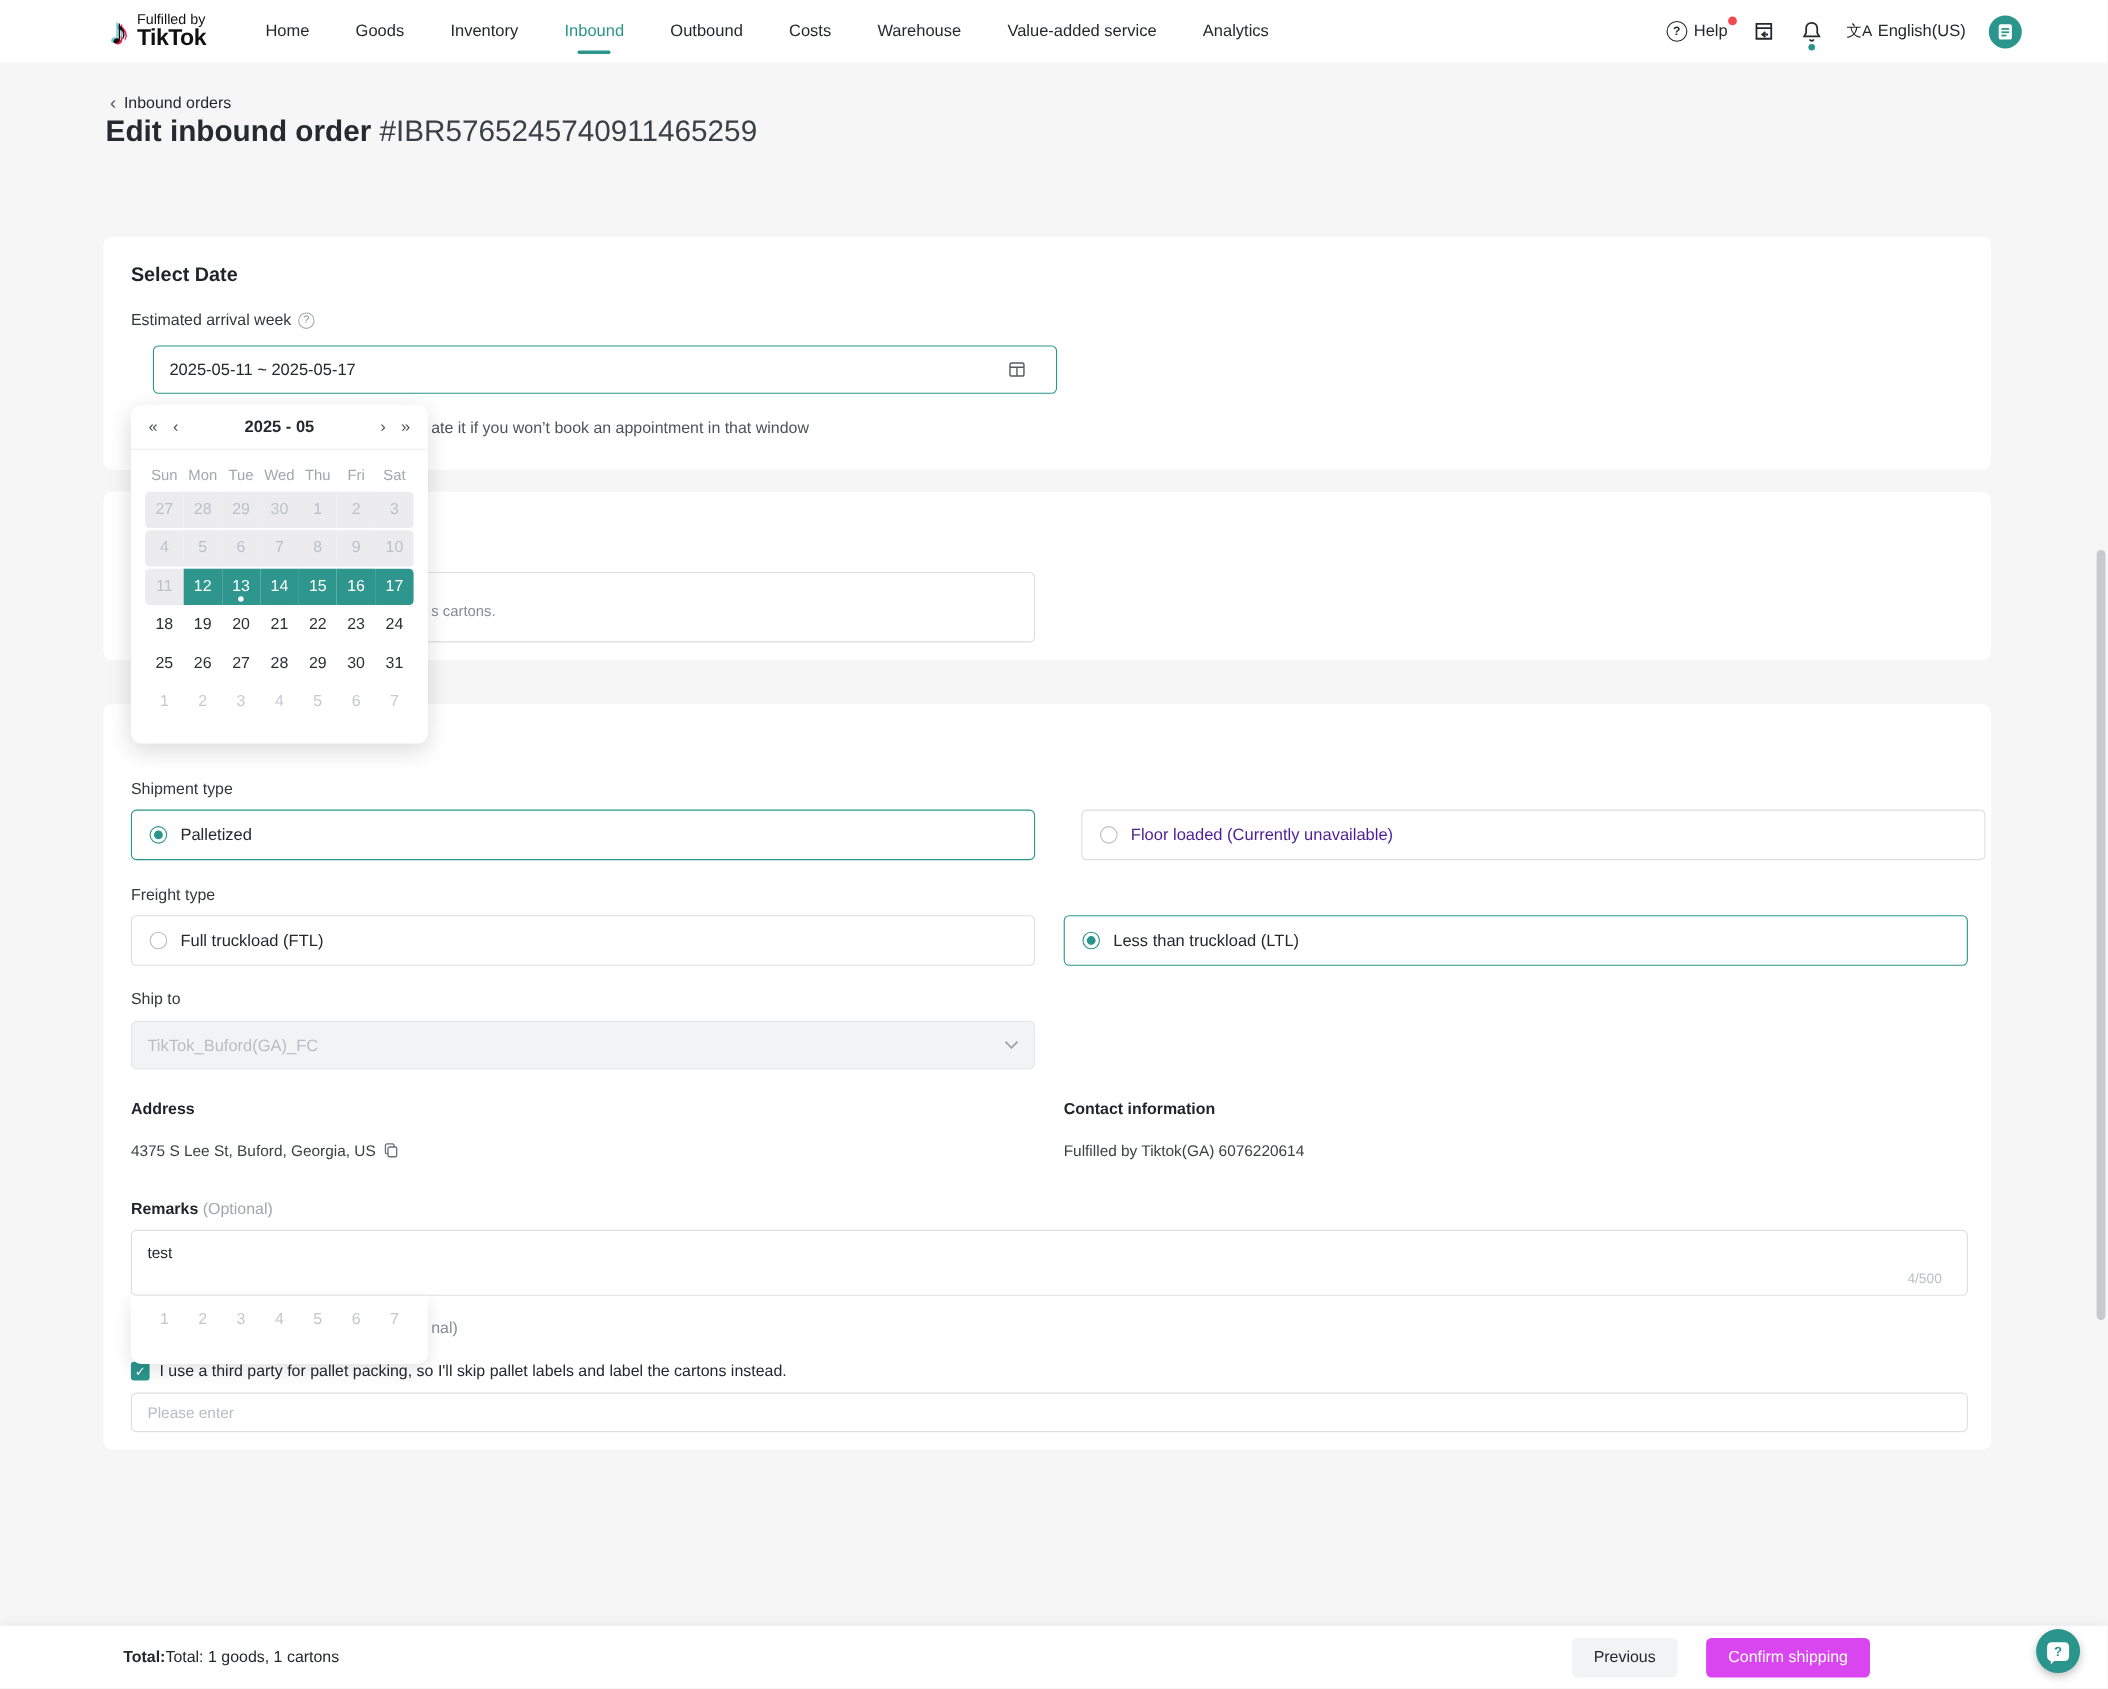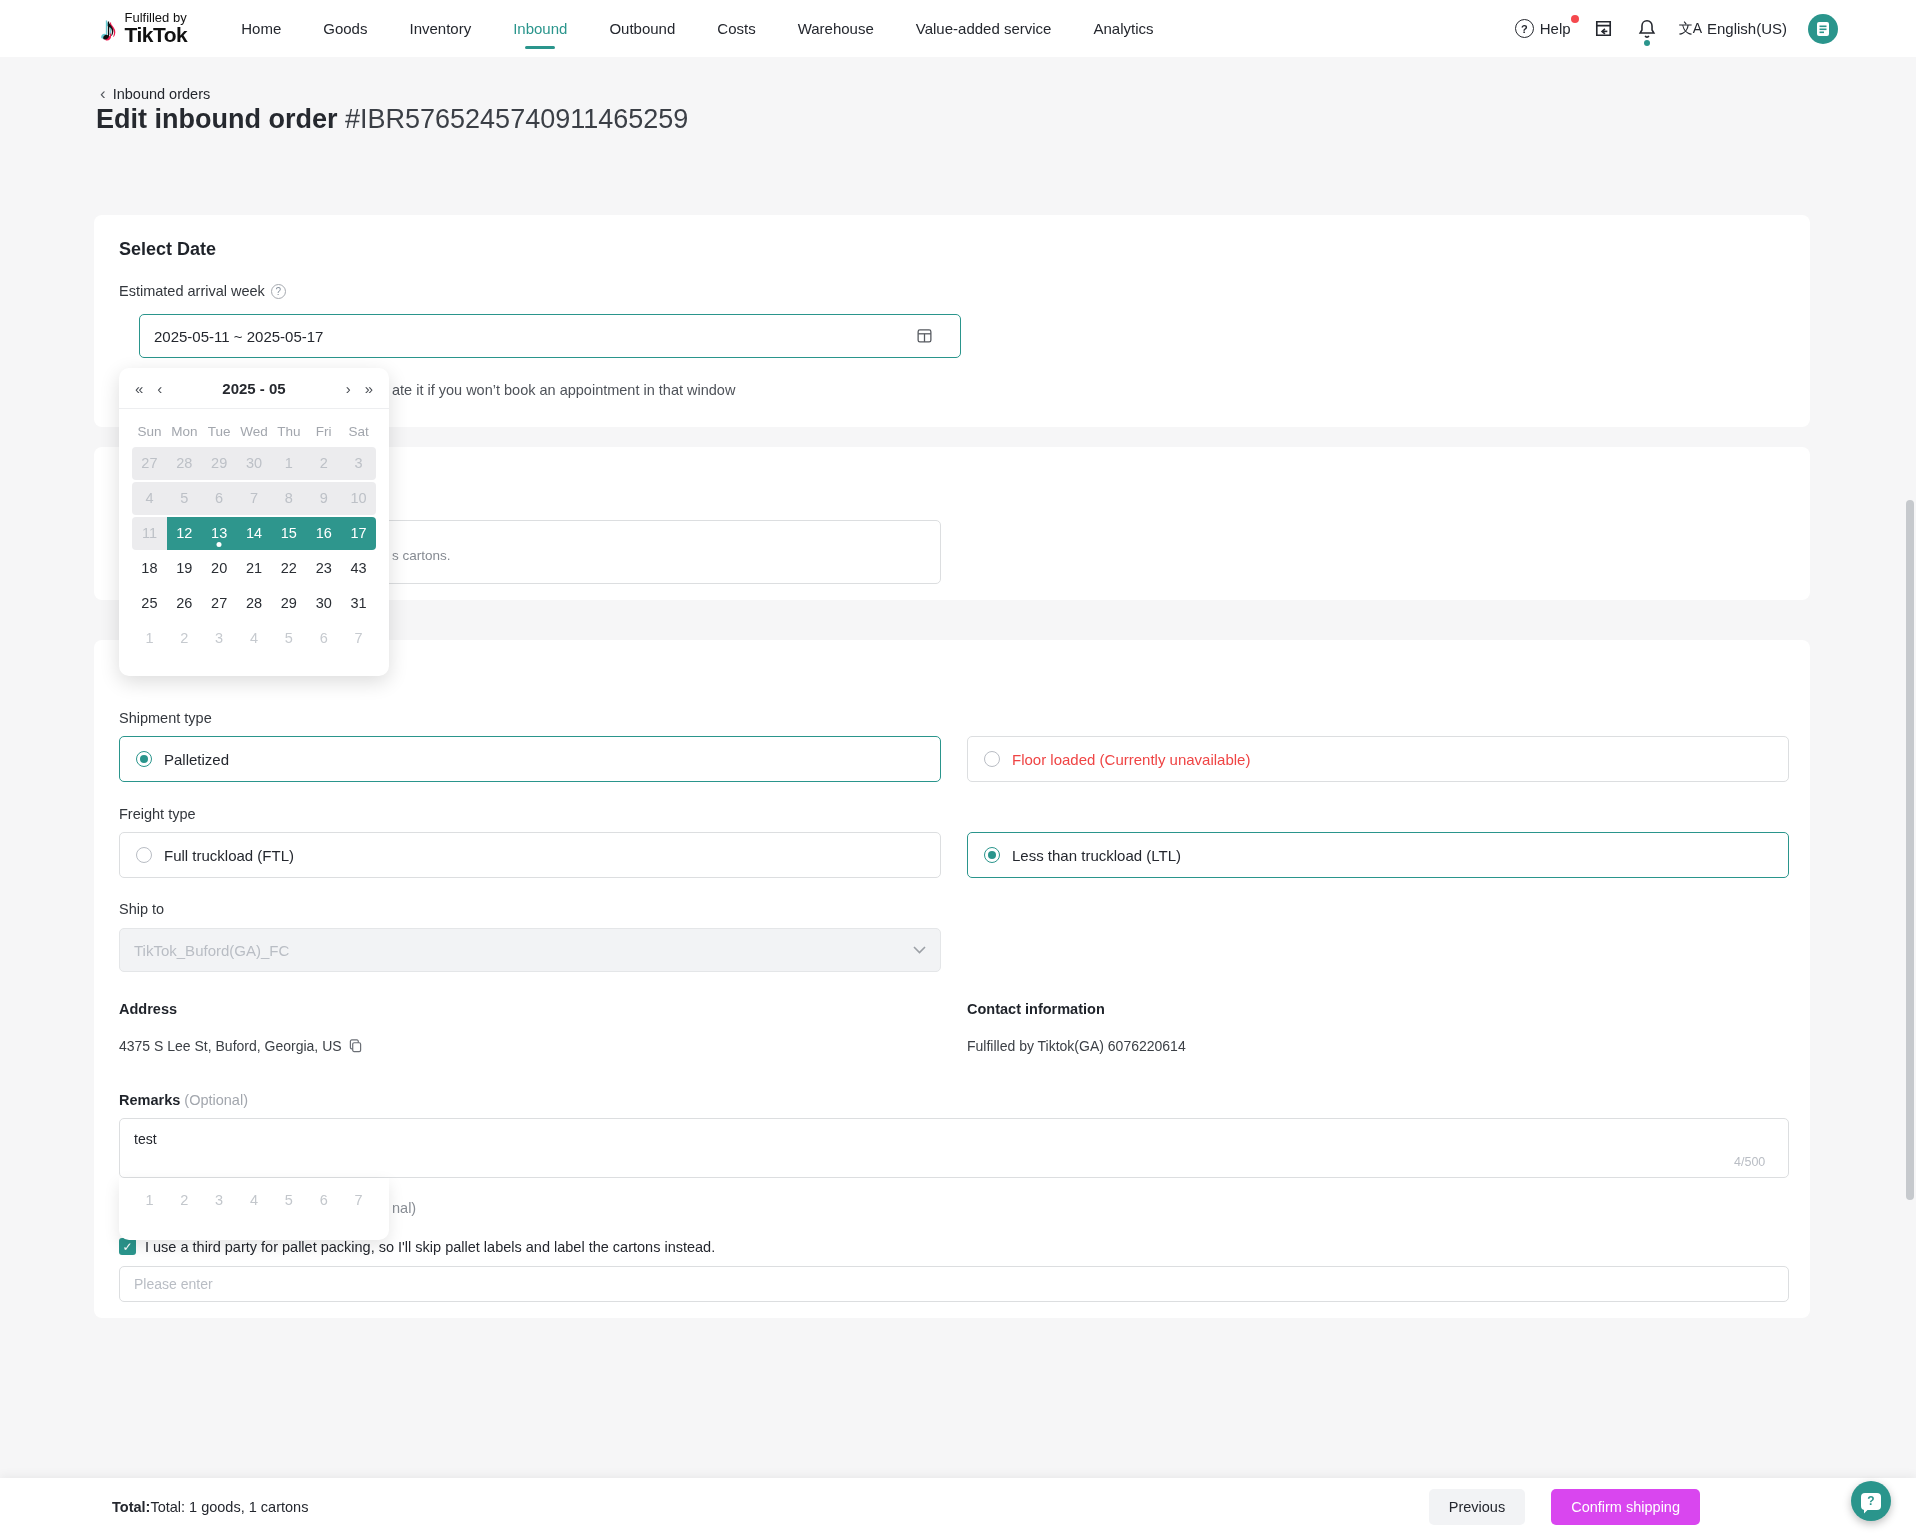--- a/index.html
+++ b/index.html
@@ -74,21 +74,21 @@
   .date-input { left:25px; top:99px; width:822px; height:44px; border:1.5px solid #2A958C;
                 border-radius:5px; background:#fff; font-size:15px; color:#24272E;
                 padding:0 40px 0 14px; font-family:"Liberation Sans", sans-serif; width:822px;margin-left:20px; }
   .cal-input-icon { left:822px; top:112px; }
   .hint-frag { font-size:14.5px; color:#4E5259; }
 
   .opt-box { position:absolute; height:46px; border:1px solid #DCDEE0; border-radius:5px;
              background:#fff; display:flex; align-items:center; gap:12px; padding-left:16px;
              font-size:15px; color:#24272E; cursor:pointer; }
   .opt-box.selected { border:1.5px solid #2A958C; }
-  .opt-box.disabled-text { color:#ef4444; }
+  .opt-box.disabled-text { color:#4c1d95;margin-left:16px; }
   .radio { width:16px; height:16px; border-radius:50%; border:1.5px solid #B9BDC4; background:#fff; flex:none; }
   .radio.on { border-color:#2A958C; position:relative; }
   .radio.on::after { content:""; position:absolute; left:2.5px; top:2.5px; width:8px; height:8px;
                      border-radius:50%; background:#2A958C; }
 
   .freight-box { left:873px; top:73px; width:822px; height:64px; background:#E9F5F3;
                  border:1.5px solid #2A958C; border-radius:5px; cursor:pointer; }
   .freight-radio { left:16px; top:15px; }
   .freight-title { left:40px; top:11px; font-size:15px; font-weight:bold; color:#1F232A; }
   .freight-desc { left:40px; top:33px; font-size:13.5px; color:#5F646B; }
@@ -380,21 +380,21 @@
     <span class="cal-cell c-sel">16</span>
     <span class="cal-cell c-sel">17</span>
   </div>
   <div class="cal-row">
     <span class="cal-cell">18</span>
     <span class="cal-cell">19</span>
     <span class="cal-cell">20</span>
     <span class="cal-cell">21</span>
     <span class="cal-cell">22</span>
     <span class="cal-cell">23</span>
-    <span class="cal-cell">43</span>
+    <span class="cal-cell">24</span>
   </div>
   <div class="cal-row">
     <span class="cal-cell">25</span>
     <span class="cal-cell">26</span>
     <span class="cal-cell">27</span>
     <span class="cal-cell">28</span>
     <span class="cal-cell">29</span>
     <span class="cal-cell">30</span>
     <span class="cal-cell">31</span>
   </div>

